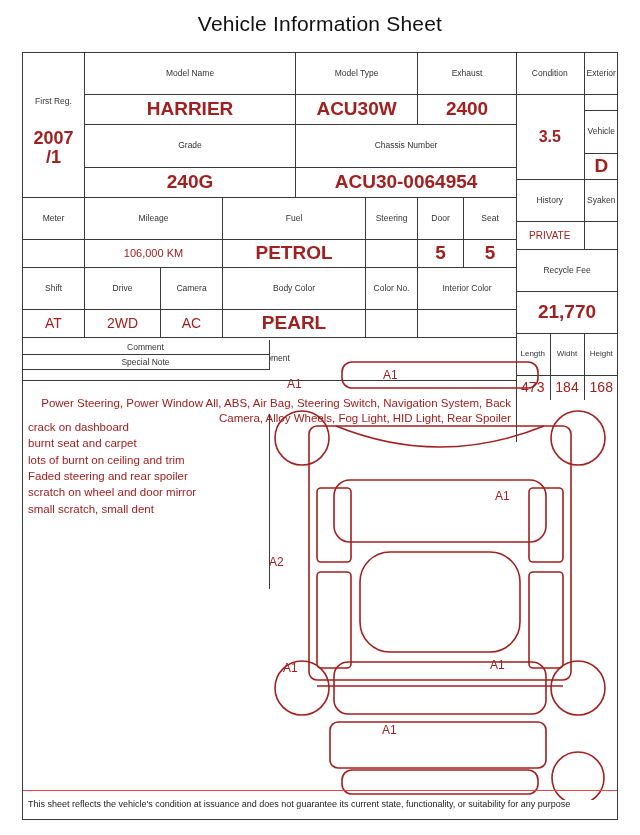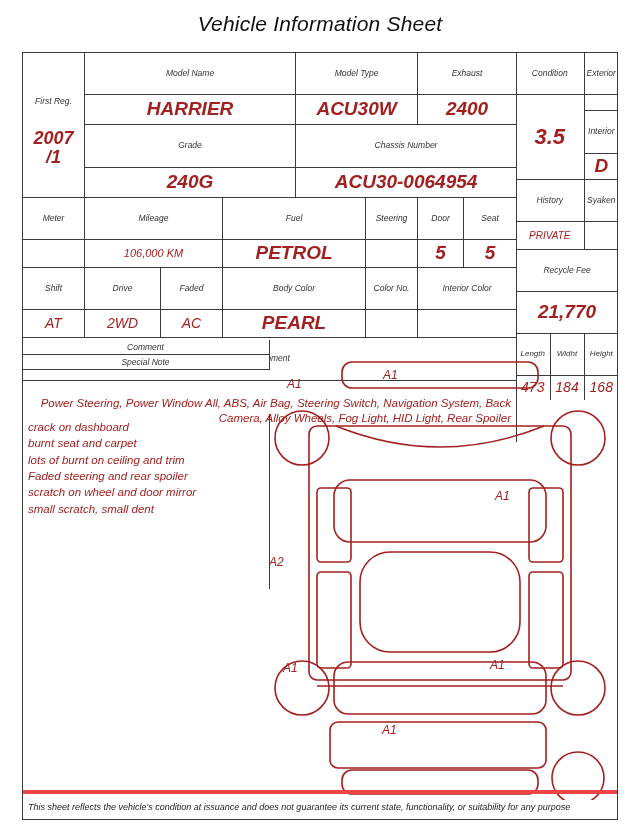--- a/index.html
+++ b/index.html
@@ -12,21 +12,20 @@
     height: 835px;
     font-family: "Liberation Sans", sans-serif;
     color: #000;
     overflow: hidden;
   }
   .sheet {
     position: relative;
     width: 640px;
     height: 722px;
     box-sizing: border-box;
-    font-style: italic;
   }
   .title {
     text-align: center;
     font-size: 21px;
     color: #111;
     padding: 12px 0 10px 0;
     letter-spacing: 0.2px;
   }
   .frame {
     position: absolute;
@@ -148,21 +147,21 @@
     box-sizing: border-box;
   }
   .diagram svg { display: block; }
 
   .footer {
     position: absolute;
     left: 22px;
     top: 790px;
     width: 596px;
     height: 30px;
-    border-top: 4px solid #ef4444;
+    border-top: 1px solid #ef4444;
     box-sizing: border-box;
     font-size: 9px;
     color: #222;
     padding: 8px 6px 0 6px;
   }
   .mark {
     fill: #a32020;
     font-size: 12px;
     font-family: "Liberation Sans", sans-serif;
   }
@@ -227,21 +226,21 @@
             <td colspan="2" class="val sm">106,000 KM</td>
             <td colspan="2" class="val big">PETROL</td>
             <td class="val"></td>
             <td class="val big">5</td>
             <td class="val big">5</td>
           </tr>
 
           <tr>
             <td class="hdr">Shift</td>
             <td class="hdr">Drive</td>
-            <td class="hdr">Faded</td>
+            <td class="hdr">Camera</td>
             <td colspan="2" class="hdr">Body Color</td>
             <td class="hdr">Color No.</td>
             <td colspan="2" class="hdr">Interior Color</td>
           </tr>
           <tr>
             <td class="val med" style="height:28px">AT</td>
             <td class="val med">2WD</td>
             <td class="val med">AC</td>
             <td colspan="2" class="val big">PEARL</td>
             <td class="val"></td>
@@ -264,25 +263,25 @@
             <col style="width:34px">
             <col style="width:34px">
             <col style="width:34px">
           </colgroup>
           <tbody>
               <tr>
             <td colspan="2" class="hdr nb-l">Condition</td>
             <td class="hdr nb-r">Exterior</td>
           </tr>
           <tr>
-            <td rowspan="3" colspan="2" class="val big nb-l" style="font-size:22px">3.5</td>
+            <td rowspan="3" colspan="2" class="val big nb-l" style="font-size:16px">3.5</td>
             <td class="val nb-r" style="height:16px"></td>
           </tr>
           <tr>
-            <td class="hdr nb-r">Interior</td>
+            <td class="hdr nb-r">Vehicle</td>
           </tr>
           <tr>
             <td class="val big nb-r" style="height:26px">D</td>
           </tr>
 
           <tr>
             <td colspan="2" class="hdr nb-l">History</td>
             <td class="hdr nb-r">Syaken</td>
           </tr>
           <tr>

